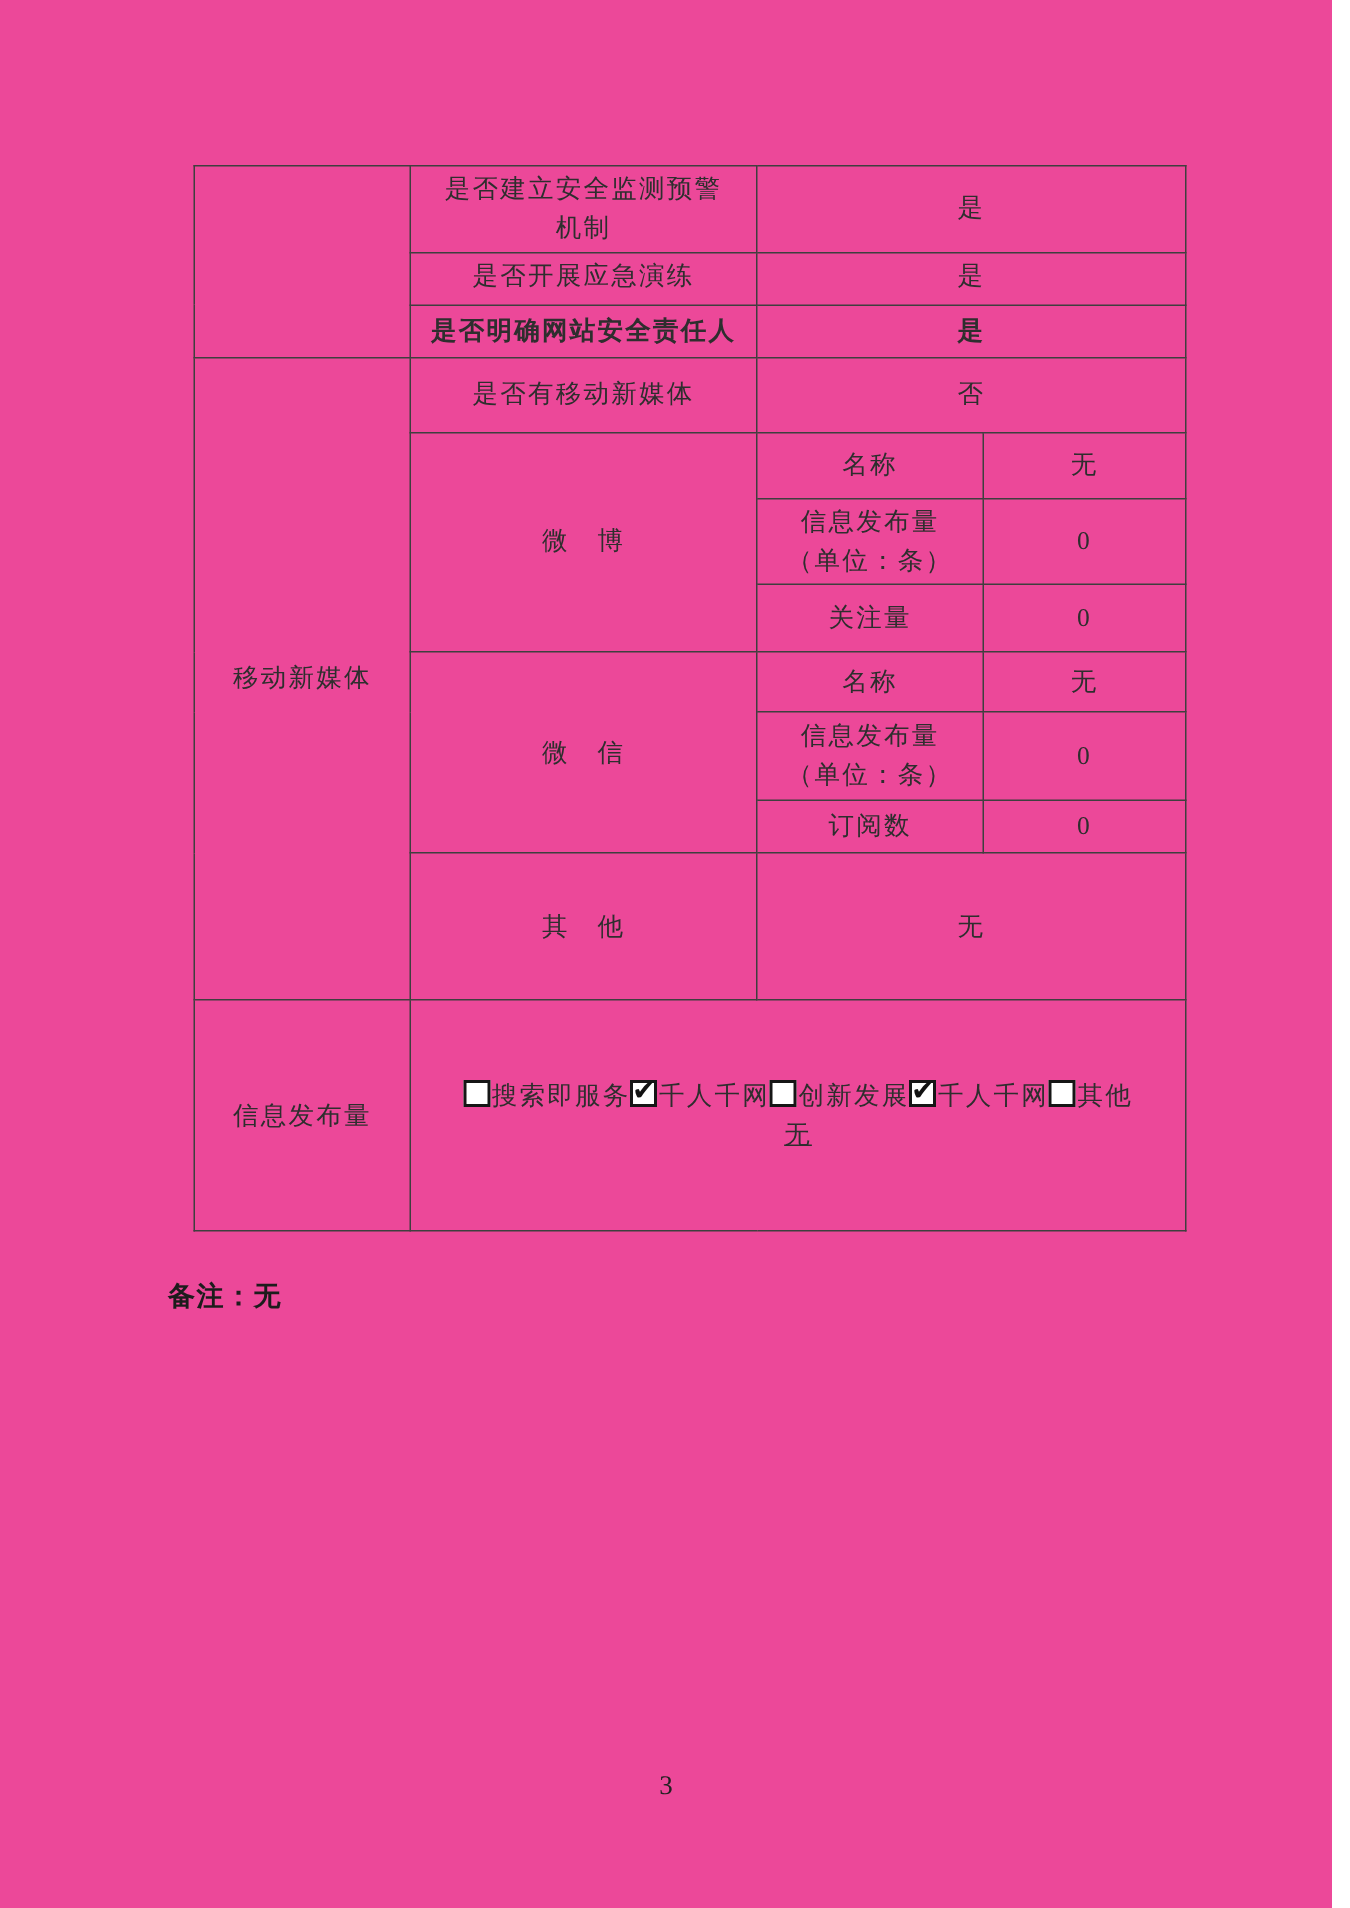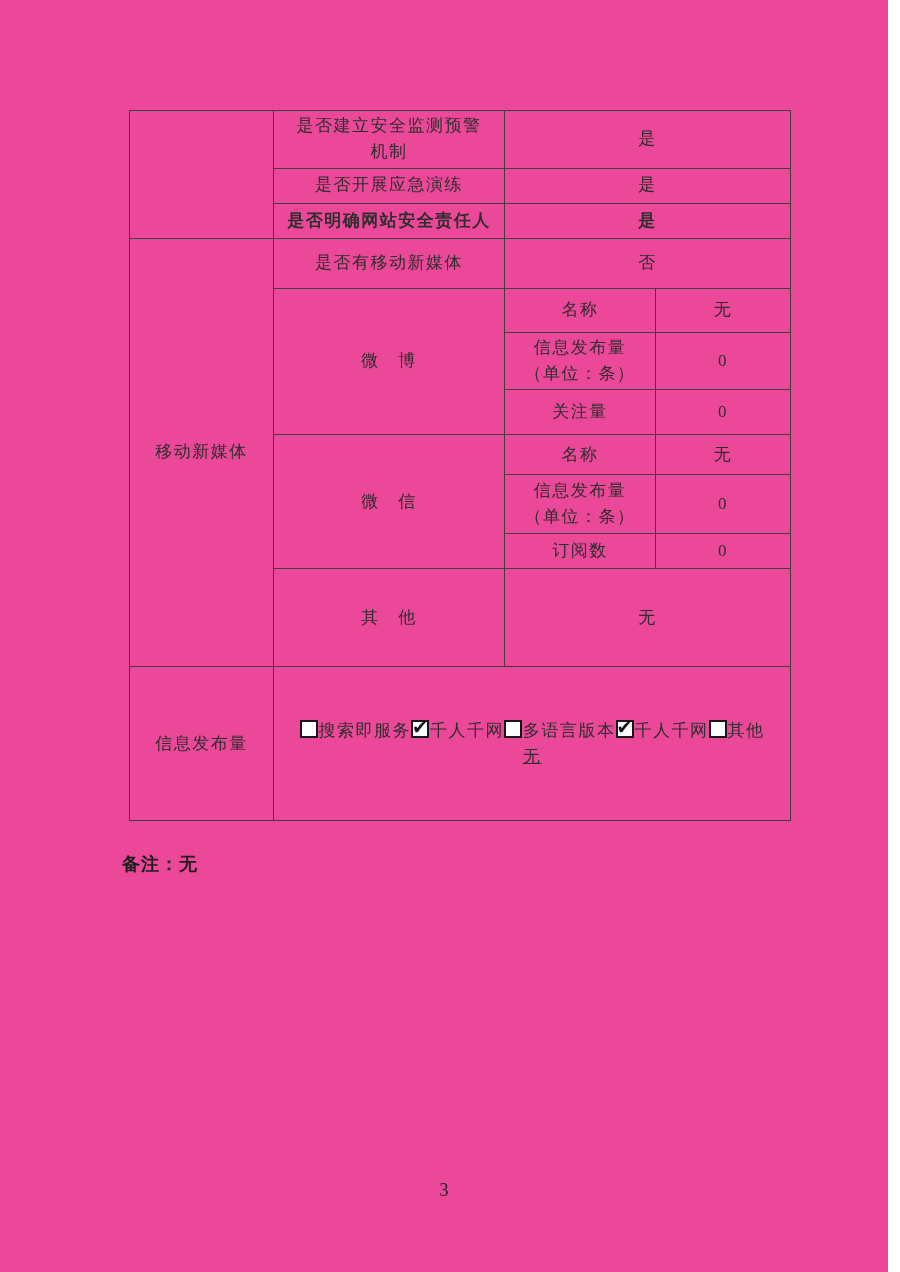--- a/index.html
+++ b/index.html
@@ -73,21 +73,21 @@
     left: -1px;
     top: -9px;
     font-size: 19px;
     font-weight: bold;
     color: #111111;
     font-family: "DejaVu Sans", sans-serif;
   }
   .underlined { text-decoration: underline; }
   #note-line {
     position: absolute;
-    left: 122px;
+    left: 112px;
     top: 852px;
     font-size: 18px;
     font-weight: bold;
     color: #1c1c1c;
     letter-spacing: 1px;
   }
   #page-number {
     position: absolute;
     left: 0;
     top: 1180px;
@@ -158,21 +158,21 @@
           <td>订阅数</td>
           <td>0</td>
         </tr>
         <tr class="r11">
           <td>其　他</td>
           <td colspan="2">无</td>
         </tr>
         <tr class="r12">
           <td>信息发布量</td>
           <td colspan="3" class="innovation-cell">
-            <div><span><span class="checkbox"></span><span>搜索即服务</span></span><span><span class="checkbox checked"></span><span>千人千网</span></span><span><span class="checkbox"></span><span>多语言版本</span></span><span><span class="checkbox checked"></span><span>千人千网</span></span><span><span class="checkbox"></span><span>其他</span></span></div>
+            <div><span><span class="checkbox"></span><span>搜索即服务</span></span><span><span class="checkbox checked"></span><span>千人千网</span></span><span><span class="checkbox"></span><span>创新发展</span></span><span><span class="checkbox checked"></span><span>千人千网</span></span><span><span class="checkbox"></span><span>其他</span></span></div>
             <div><span class="underlined">无</span></div>
           </td>
         </tr>
       </tbody>
     </table>
   </div>
 
   <div id="note-line"><span>备注：</span><span>无</span></div>
 
   <div id="page-number">3</div>

